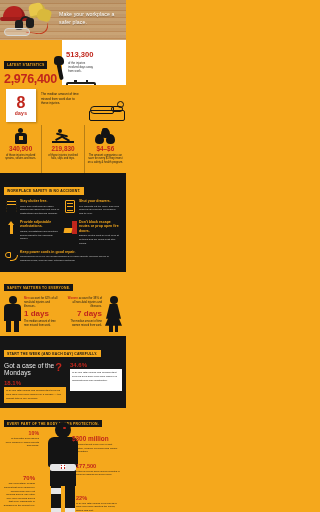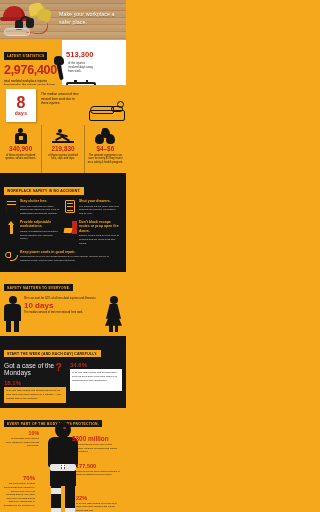--- a/index.html
+++ b/index.html
@@ -60,21 +60,21 @@
     border-radius:0 0 9px 0; transform:rotate(6deg);
   }
   .hero-text {
     position:absolute; right:5px; top:11px; width:62px;
     color:#fff; font-size:5.2px; line-height:1.45; letter-spacing:.1px;
     text-shadow:0 1px 1px rgba(0,0,0,.35);
   }
 
   
   .stats-top { position:relative; display:flex; background:#f5a81c; height:45px; }
-  .stats-left { width:62px; background:#f5a81c; padding:3px 4px 0 4px; position:relative; }
+  .stats-left { width:62px; background:#f5a81c; padding:12px 4px 0 4px; position:relative; }
   .sec-label {
     display:inline-block; background:#161616; color:#f5a81c;
     font-size:3.4px; font-weight:bold; padding:1.6px 3px; letter-spacing:.25px;
     text-transform:uppercase;
   }
   .bignum {
     color:#c0261c; font-size:12.5px; font-weight:bold; line-height:1;
     margin-top:3px; letter-spacing:-.3px;
   }
   .smalltxt { font-size:3.1px; color:#1a1a1a; line-height:1.5; margin-top:2px; }
@@ -422,22 +422,28 @@
     <div class="mrow">
       <div class="fig-m">
         <span class="h"></span>
           <span class="b"></span>
           <span class="l"></span>
           <span class="r"></span>
       </div>
       <div class="mcell">
         <p class="lead"><b>Men</b>
           <span>account for 62% of all non-fatal injuries and illnesses.</span></p>
-        <div class="big">10 days</div>
+        <div class="big">1 days</div>
         <div class="sub">The median amount of time men missed from work.</div>
+      </div>
+      <div class="mcell right">
+        <p class="lead"><b>Women</b>
+          <span>account for 38% of all non-fatal injuries and illnesses.</span></p>
+        <div class="big">7 days</div>
+        <div class="sub">The median amount of time women missed from work.</div>
       </div>
       <div class="fig-w">
         <span class="h"></span>
           <span class="b"></span>
           <span class="sk"></span>
           <span class="l"></span>
           <span class="r"></span>
       </div>
     </div>
   </div>

